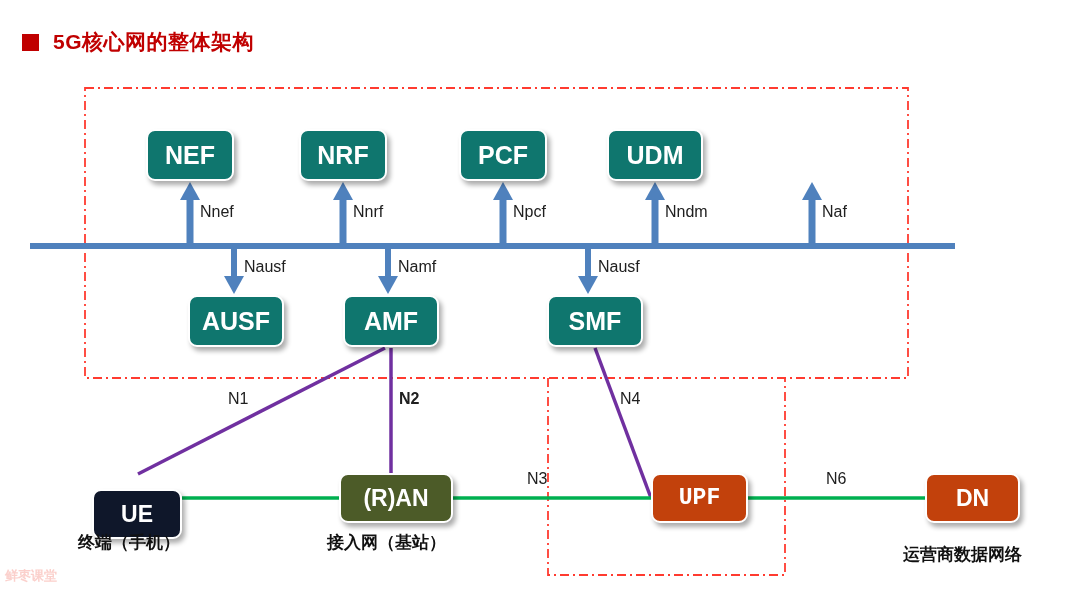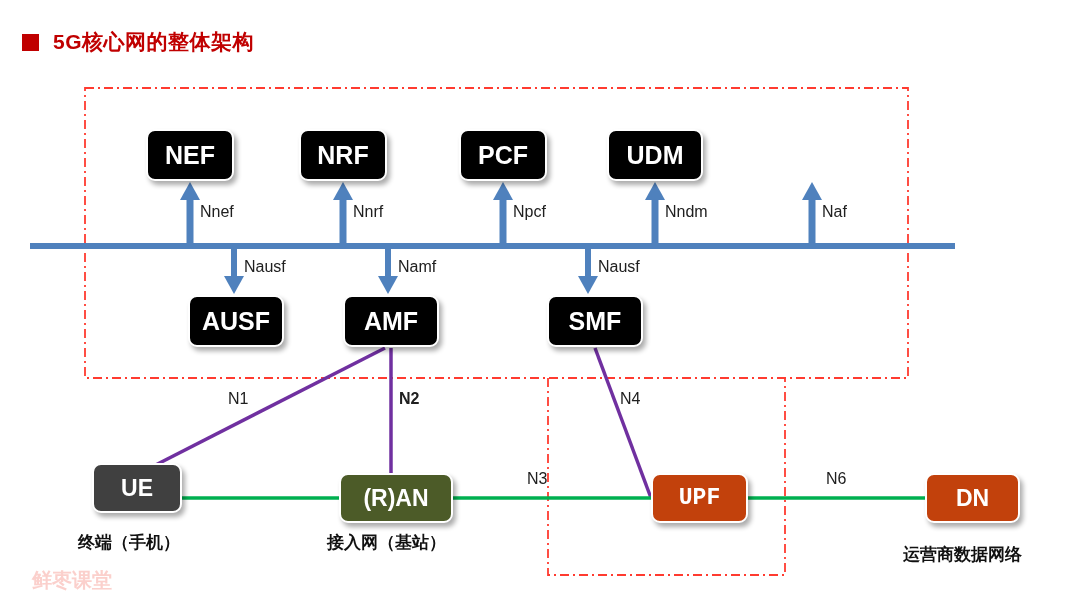--- a/index.html
+++ b/index.html
@@ -60,21 +60,21 @@
     color: #ffffff;
     font-weight: bold;
     box-shadow: 3px 4px 5px rgba(0,0,0,0.33);
     border: 2px solid #ffffff;
     box-sizing: border-box;
     user-select: none;
   }
   .nf-node {
     width: 88px;
     height: 52px;
-    background: #000000;
+    background: #0f766e;
     font-size: 25px;
   }
   .nf-node.wide { width: 96px; }
 
   .edge-node {
     height: 50px;
     font-size: 23px;
   }
 
   
@@ -92,23 +92,23 @@
     font-size: 17px;
     font-weight: bold;
     color: #111111;
     white-space: nowrap;
     user-select: none;
   }
 
   
   #watermark {
     position: absolute;
-    left: 32px;
+    left: 5px;
     top: 567px;
-    font-size: 20px;
+    font-size: 13px;
     font-weight: bold;
     color: #FBD0CC;
     white-space: nowrap;
     user-select: none;
   }
 </style>
 </head>
 <body>
 
 <div id="canvas">
@@ -179,21 +179,21 @@
   <div class="link-label" style="left:244px; top:258px;">Nausf</div>
   <div class="link-label" style="left:398px; top:258px;">Namf</div>
   <div class="link-label" style="left:598px; top:258px;">Nausf</div>
 
   <div class="link-label" style="left:228px; top:390px;">N1</div>
   <div class="link-label" style="left:399px; top:390px;font-weight:bold;">N2</div>
   <div class="link-label" style="left:527px; top:470px;">N3</div>
   <div class="link-label" style="left:620px; top:390px;">N4</div>
   <div class="link-label" style="left:826px; top:470px;">N6</div>
 
-  <div class="node edge-node" style="left:92px; top:463px; width:90px; background:#404040;">UE</div>
+  <div class="node edge-node" style="left:92px; top:489px; width:90px; background:#0f172a;">UE</div>
   <div class="node edge-node" style="left:339px; top:473px; width:114px; background:#4C5B28;">(R)AN</div>
   <div class="node edge-node" style="left:651px; top:473px; width:97px; background:#c2410c;font-family:Liberation Mono, monospace;">UPF</div>
   <div class="node edge-node" style="left:925px; top:473px; width:95px; background:#c2410c;">DN</div>
 
   <div class="caption" style="left:78px; top:531px;">终端（手机）</div>
   <div class="caption" style="left:327px; top:531px;">接入网（基站）</div>
   <div class="caption" style="left:903px; top:543px;">运营商数据网络</div>
 
   <div id="watermark">鲜枣课堂</div>
 

